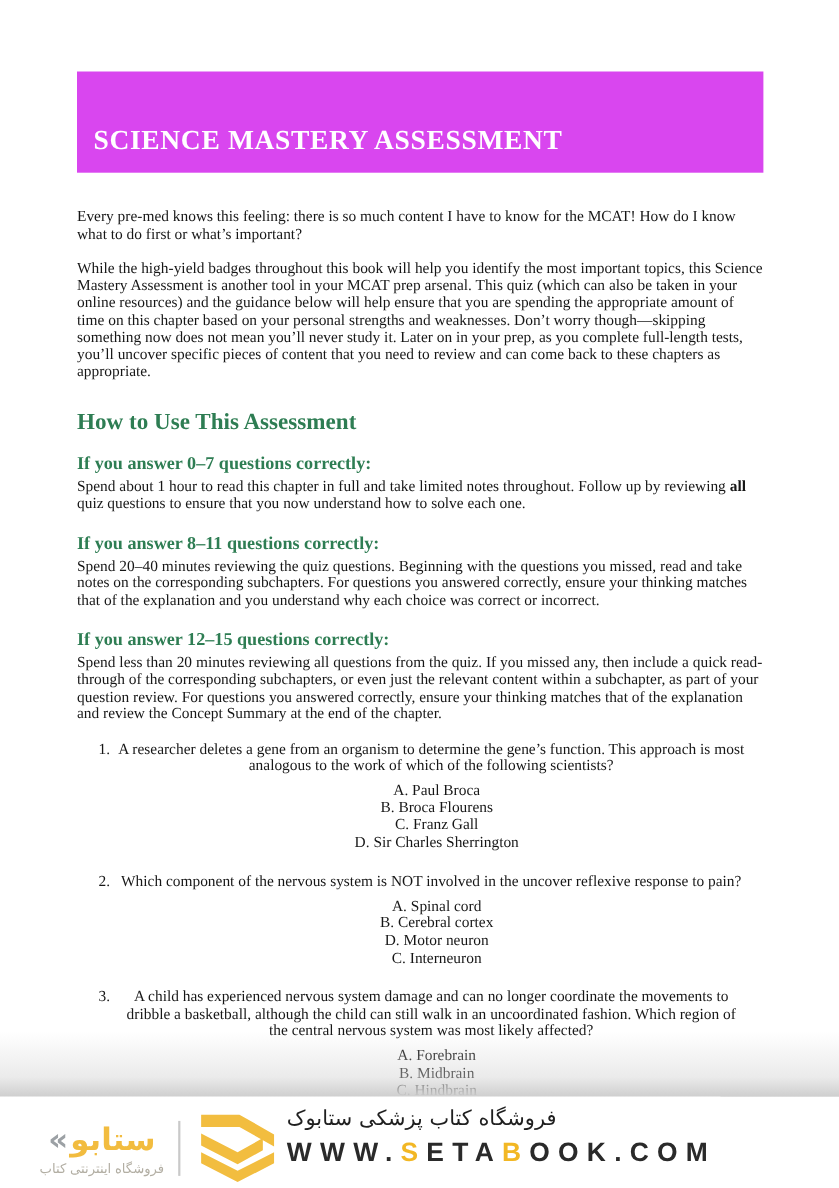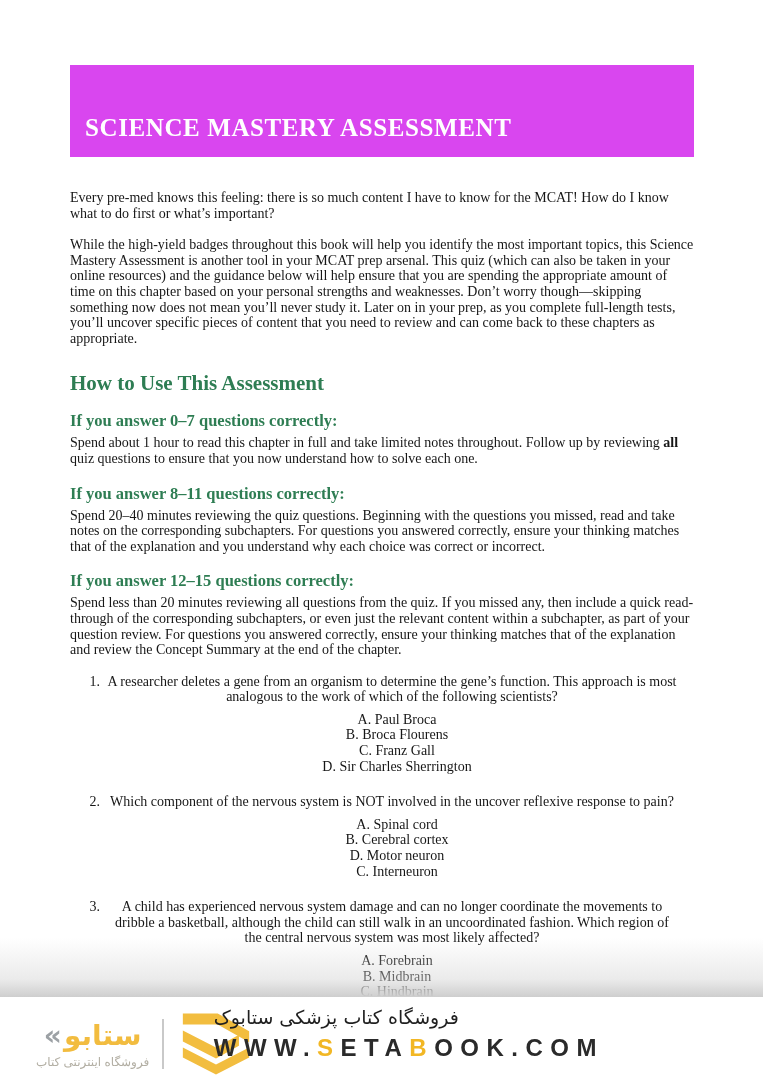--- a/index.html
+++ b/index.html
@@ -42,20 +42,21 @@
   .q-options{margin-top:7px;padding-left:10px;}
   
   .page-shadow{
     position:absolute;left:0;top:938px;width:763px;height:59px;
     background:linear-gradient(180deg, rgba(214,214,214,0) 0%, rgba(210,210,210,0.45) 70%, #cecece 100%);
   }
   
   .footer{
     position:absolute;left:0;top:997px;width:608px;height:83px;background:#ffffff;
     font-family:"Liberation Sans", sans-serif;
+    padding-left:47px;
   }
   .logo-lockup{position:absolute;left:36px;top:13px;display:flex;align-items:center;gap:13px;}
   .wordmark-block{display:flex;flex-direction:column;align-items:center;}
   .wordmark{
     font-family:"DejaVu Sans", sans-serif;font-weight:bold;font-size:28px;line-height:32px;
     white-space:nowrap;
   }
   .wordmark .mark-gray{color:#9ca1a5;letter-spacing:-2px;margin-right:2px;}
   .wordmark .mark-yellow{color:#f2bc3f;}
   .tagline{

